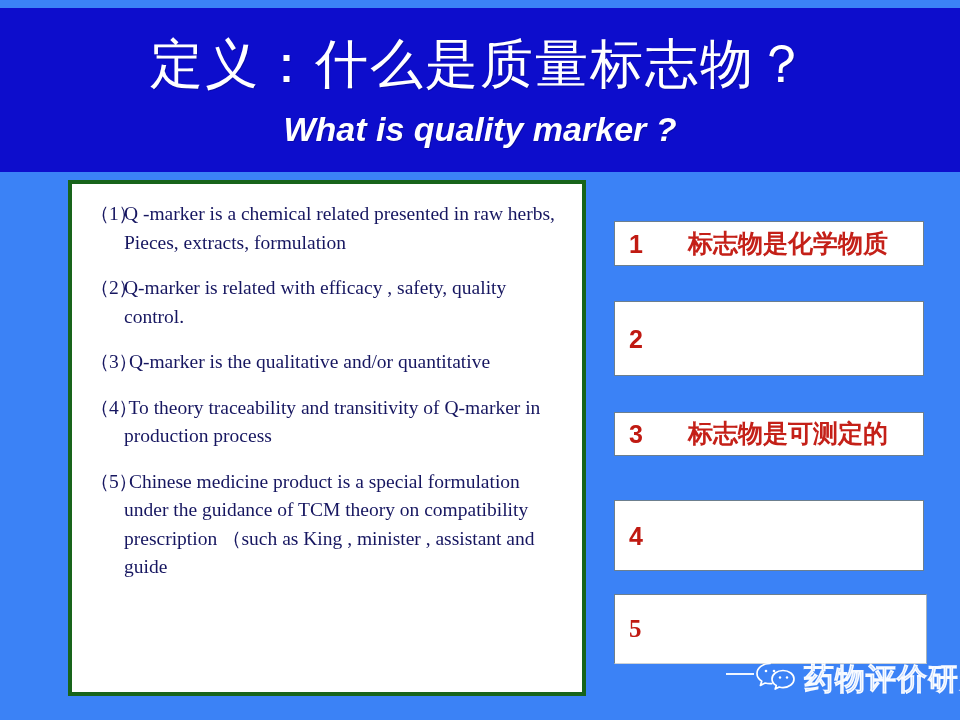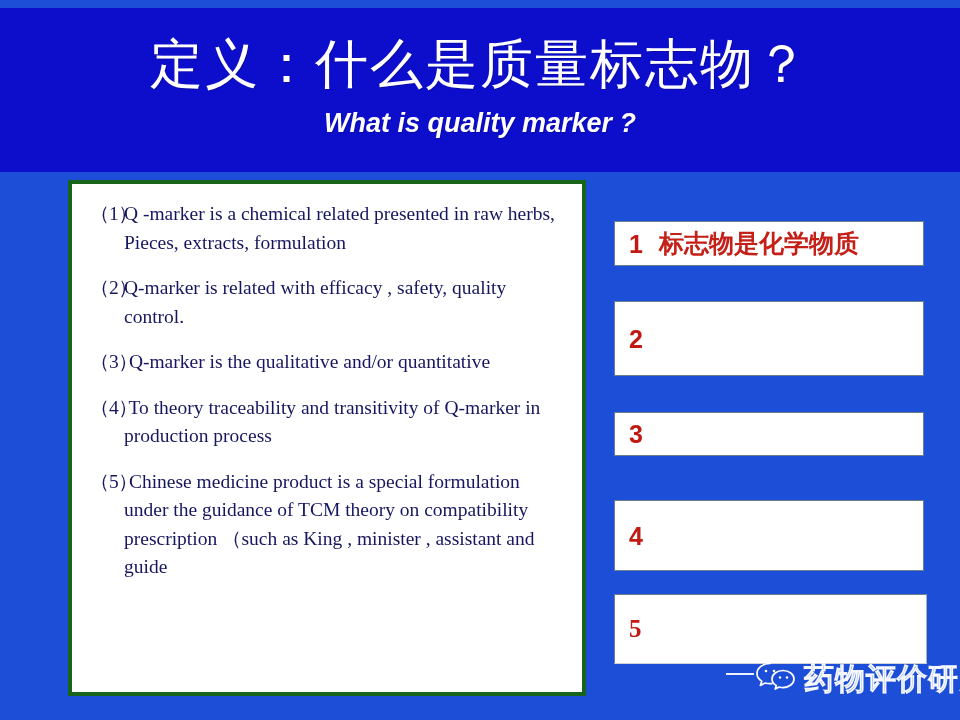--- a/index.html
+++ b/index.html
@@ -13,21 +13,21 @@
     overflow: hidden;
     font-family: "Liberation Serif", "DejaVu Serif", serif;
     position: relative;
   }
 
   
   #slide {
     position: relative;
     width: 960px;
     height: 720px;
-    background: #1d4ed8;
+    background: #3b82f6;
   }
 
   
   #header-banner {
     position: absolute;
     left: 0;
     top: 8px;
     width: 960px;
     height: 164px;
     background: #0d0dcc;
@@ -43,28 +43,28 @@
     font-family: "Liberation Serif", "DejaVu Serif", serif;
     font-size: 53px;
     line-height: 60px;
     letter-spacing: 2px;
     white-space: nowrap;
     text-shadow: 1px 1px 0 rgba(0,0,0,0.18);
   }
   #header-subtitle {
     position: absolute;
     left: 0;
-    top: 98px;
+    top: 104px;
     width: 960px;
     text-align: center;
     color: #ffffff;
     font-family: "Liberation Sans", "DejaVu Sans", sans-serif;
     font-style: italic;
     font-weight: bold;
-    font-size: 27px;
+    font-size: 34px;
     line-height: 34px;
     white-space: nowrap;
     text-shadow: 1px 1px 0 rgba(0,0,0,0.18);
   }
 
   
   #definition-box {
     position: absolute;
     left: 68px;
     top: 180px;
@@ -112,20 +112,21 @@
     margin-right: 16px;
   }
   .callout .c-text {
     color: #c42018;
     font-family: "Liberation Serif", "DejaVu Serif", serif;
     font-weight: bold;
     font-size: 25px;
     line-height: 32px;
     white-space: pre-line;
     flex: 1 1 auto;
+    margin-left: 29px;
   }
 
   #callout-1 { left: 614px; top: 221px; width: 310px; height: 45px; }
   #callout-2 { left: 614px; top: 301px; width: 310px; height: 75px; }
   #callout-3 { left: 614px; top: 412px; width: 310px; height: 44px; }
   #callout-4 { left: 614px; top: 500px; width: 310px; height: 71px; }
   #callout-5 { left: 614px; top: 594px; width: 313px; height: 70px;
                border-bottom-color: rgba(108,127,142,0.35);
                border-right-color: rgba(108,127,142,0.6); }
 
@@ -205,20 +206,21 @@
     <span class="c-num">1</span>
     <span class="c-text">标志物是化学物质</span>
   </div>
 
   <div class="callout" id="callout-2">
     <span class="c-num">2</span>
   </div>
 
   <div class="callout" id="callout-3">
     <span class="c-num">3</span>
+    <span class="c-text">标志物是可测定的</span>
   </div>
 
   <div class="callout" id="callout-4">
     <span class="c-num">4</span>
   </div>
 
   <div class="callout" id="callout-5">
     <span class="c-num">5</span>
   </div>
 

